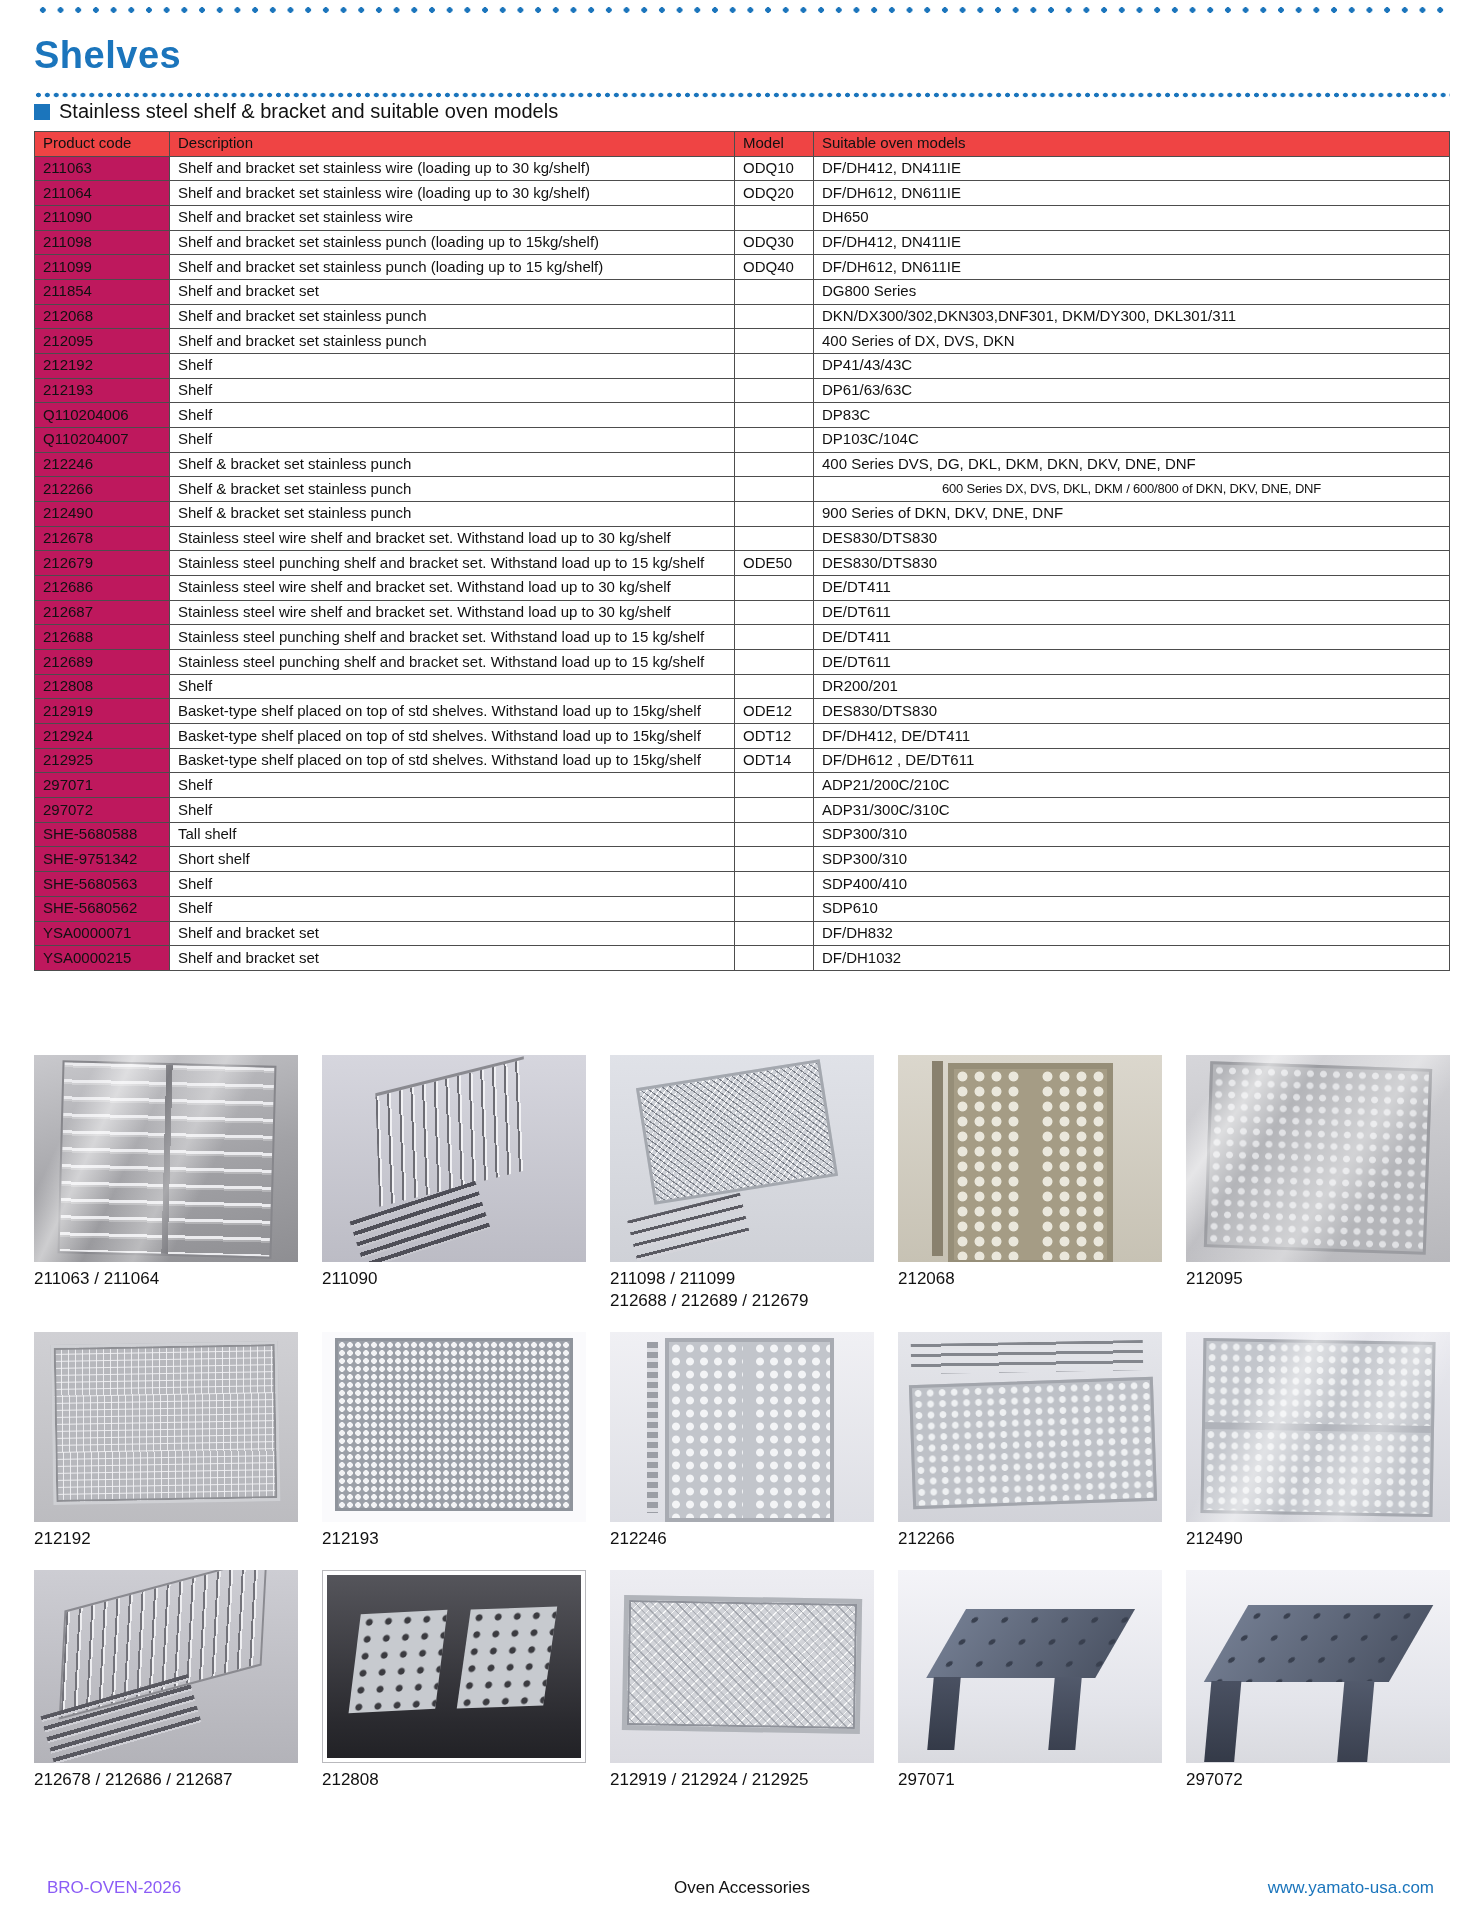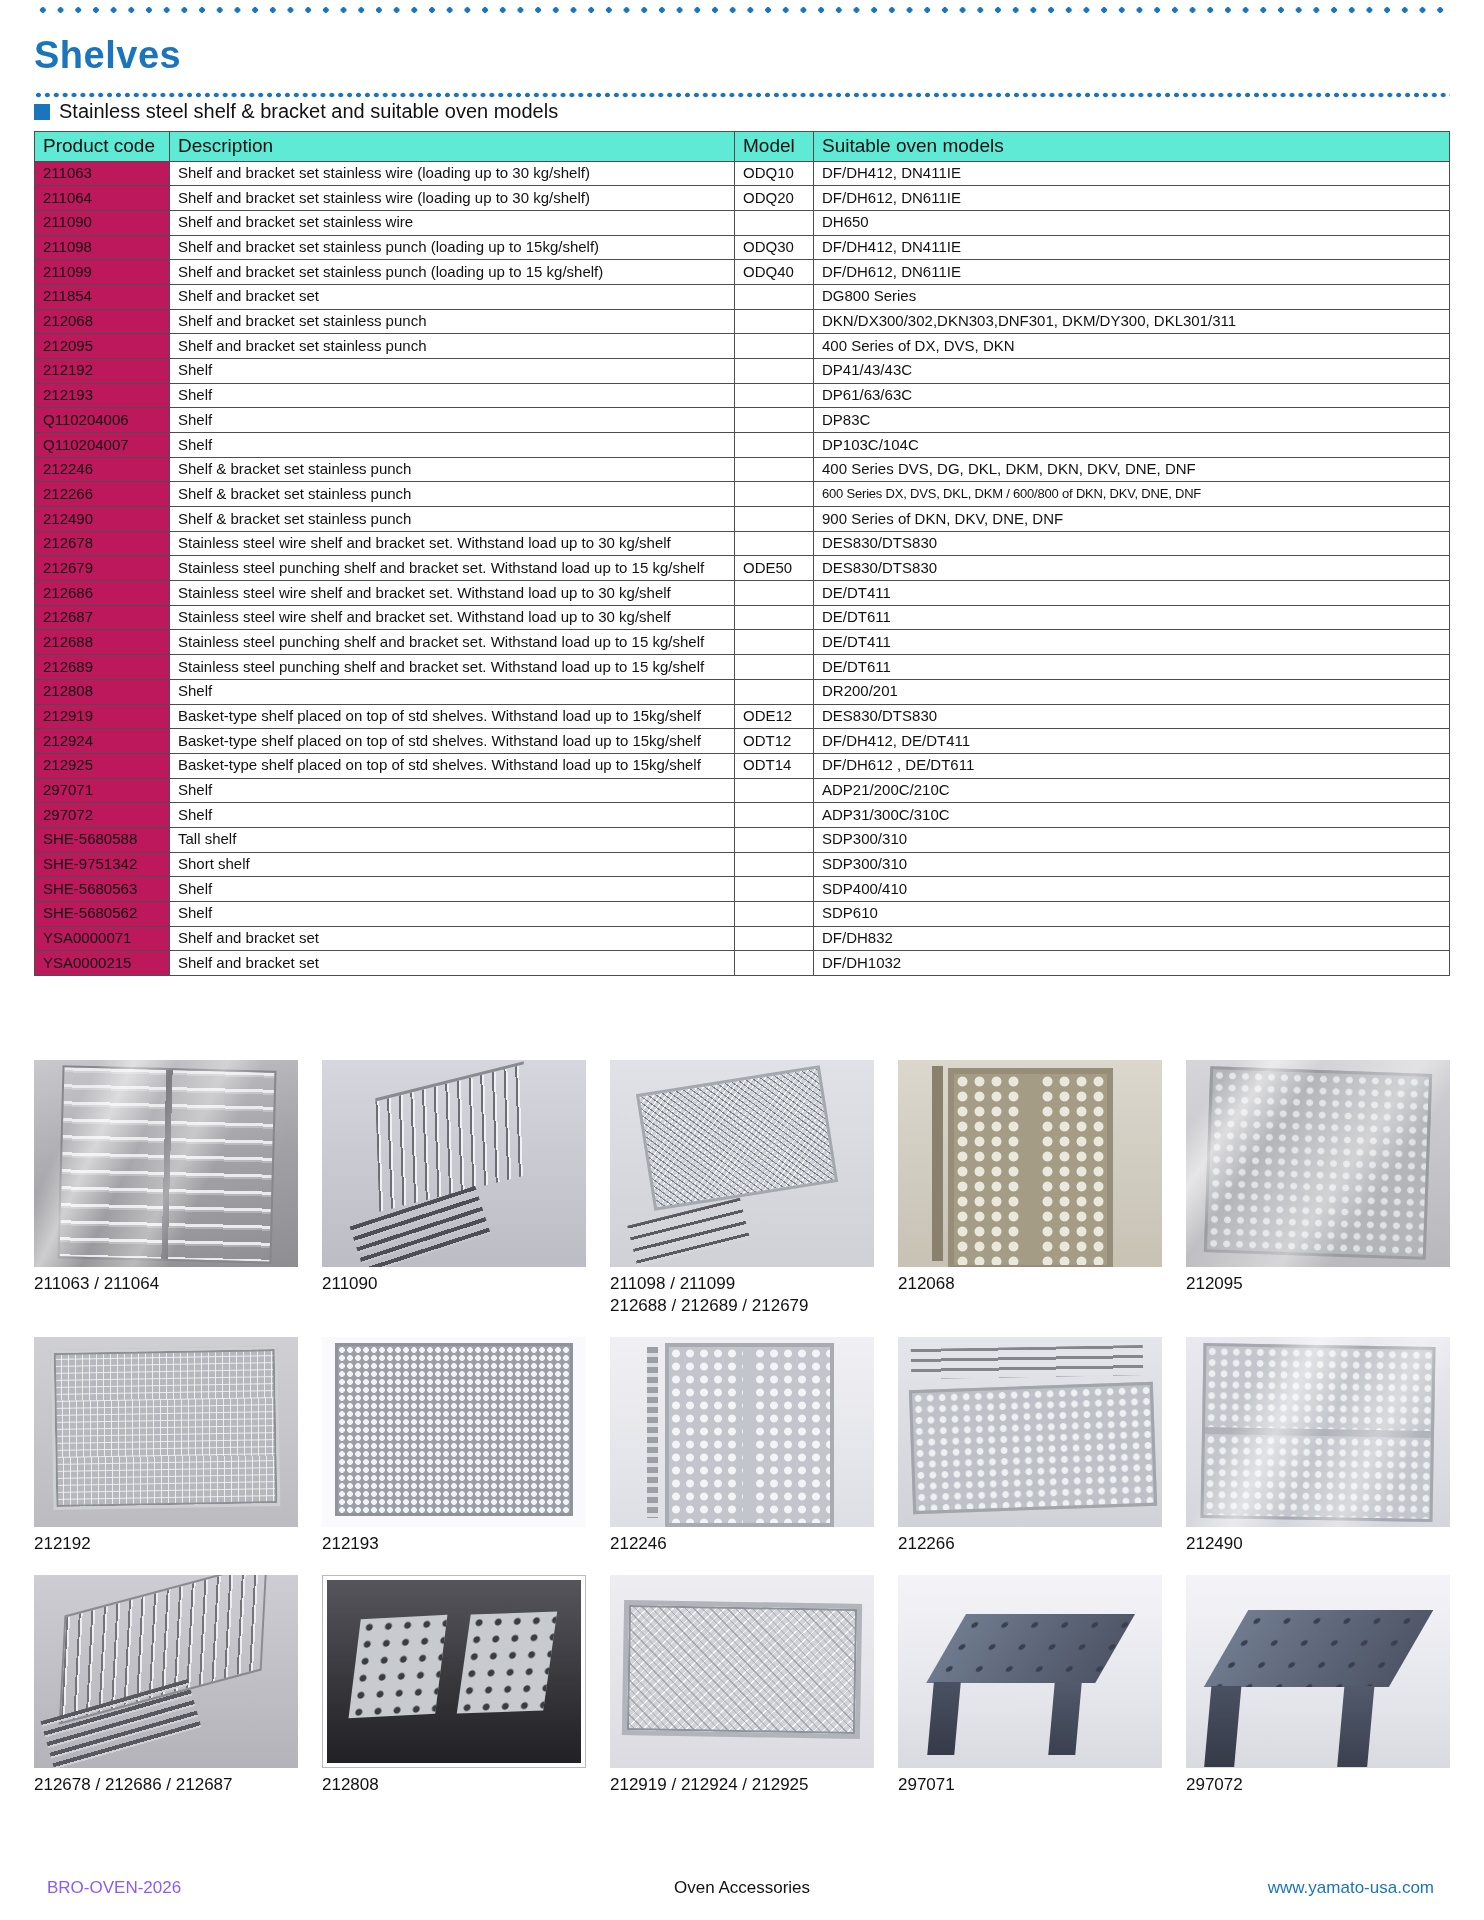--- a/index.html
+++ b/index.html
@@ -24,26 +24,26 @@
 
   .title { margin:22px 0 18px 0; font-size:38px; line-height:1; font-weight:bold; color:#1b75bc; letter-spacing:0.5px; }
 
   .section-heading { margin-top:2px; font-size:20px; font-weight:normal; color:#111; display:flex; align-items:center; }
   .bullet { width:16px; height:16px; background:#1b75bc; display:inline-block; margin-right:9px; flex:0 0 auto; }
 
   
   table { margin-top:8px; width:100%; border-collapse:collapse; table-layout:fixed; }
   th, td { border:1px solid #4d4d4d; padding:2.4px 8px; font-size:15px; line-height:1.26; font-weight:normal;
            text-align:left; overflow:hidden; white-space:nowrap; }
-  thead th { background:#5eead4; font-size:19px; }
+  thead th { background:#ef4444; font-size:15px; }
   .col-code  { width:118px; }
   .col-desc  { width:548px; }
   .col-model { width:62px; }
   td.col-code { background:#be185d; }
-  td.col-oven.small { font-size:13px; letter-spacing:-0.2px; }
+  td.col-oven.small { font-size:13px; letter-spacing:-0.2px;text-align:center; }
 
   
   .gallery { margin-top:84px; display:grid; grid-template-columns:repeat(5, 1fr); column-gap:24px; row-gap:20px; }
   .g-item { margin:0; }
   .g-item:nth-child(-n+5) .photo { height:207px; }
   .g-item:nth-child(n+6):nth-child(-n+10) .photo { height:190px; }
   .g-item:nth-child(n+11) .photo { height:193px; }
   .caption { margin-top:6px; font-size:17px; color:#111; line-height:1.3; min-height:22px; }
   .caption-l2 { margin-top:0; min-height:0; }
 

